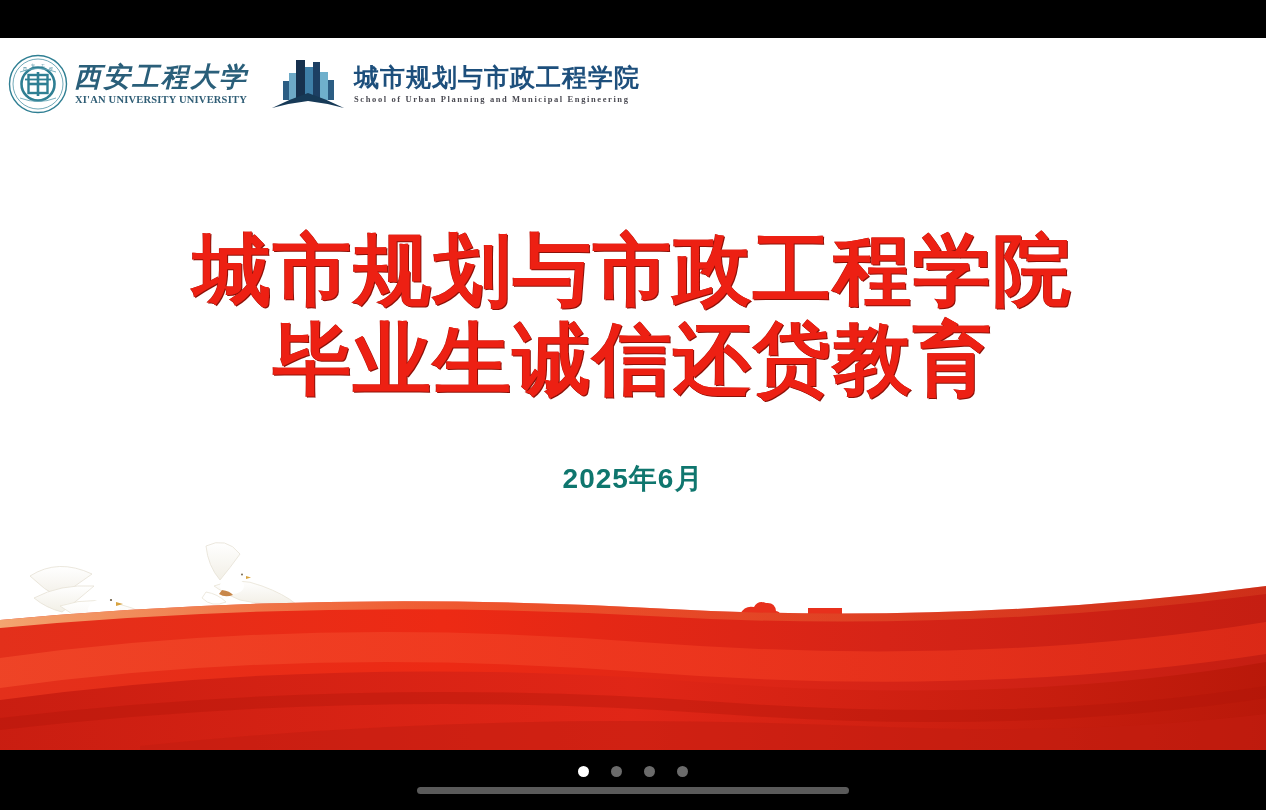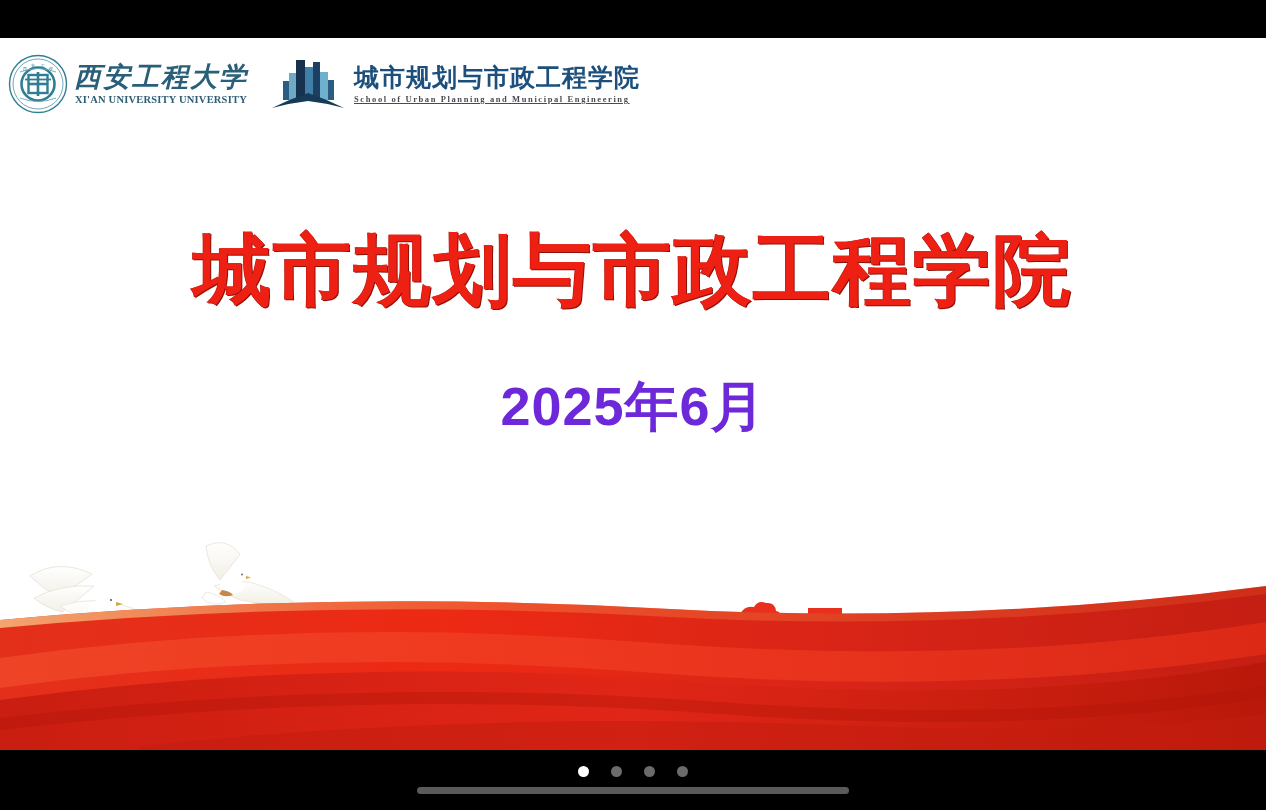--- a/index.html
+++ b/index.html
@@ -107,21 +107,20 @@
     white-space: nowrap;
   }
   .school-en {
     font-family: "Liberation Serif", serif;
     font-size: 8.5px;
     font-weight: 700;
     color: #4a4a52;
     letter-spacing: 1.6px;
     white-space: nowrap;
     margin-top: 3px;
-    text-decoration: underline;
   }
 
   
   .title-block {
     position: absolute;
     left: 0;
     top: 188px;
     width: 1266px;
     text-align: center;
   }
@@ -132,22 +131,22 @@
     line-height: 1.14;
     color: #ED2013;
     letter-spacing: 2px;
     text-shadow: 1px 1px 0 #8c1108, -0.5px -0.5px 0 #b3150b;
     white-space: nowrap;
   }
   .date-line {
     margin-top: 56px;
     font-family: "Liberation Sans", sans-serif;
     font-weight: 700;
-    font-size: 54px;
-    color: #6d28d9;
+    font-size: 28px;
+    color: #0f766e;
     letter-spacing: 1px;
     white-space: nowrap;
   }
 
   
   .wave-wrap {
     position: absolute;
     left: 0;
     bottom: 0;
     width: 1266px;
@@ -274,20 +273,21 @@
         </div>
         <div class="school-words">
           <div class="school-cn">城市规划与市政工程学院</div>
           <div class="school-en">School of Urban Planning and Municipal Engineering</div>
         </div>
       </div>
     </div>
 
     <div class="title-block">
       <div class="title-line">城市规划与市政工程学院</div>
+      <div class="title-line">毕业生诚信还贷教育</div>
       <div class="date-line">2025年6月</div>
     </div>
 
     <div class="skyline">
       <svg width="570" height="118" viewBox="0 0 570 118">
         <g fill="#E8301C">
 
           <path d="M8,62 L18,56 L120,56 L120,100 L8,100 Z" opacity="0.95"></path>
           <rect x="22" y="48" width="100" height="6"></rect>
           <rect x="16" y="40" width="26" height="9"></rect>

